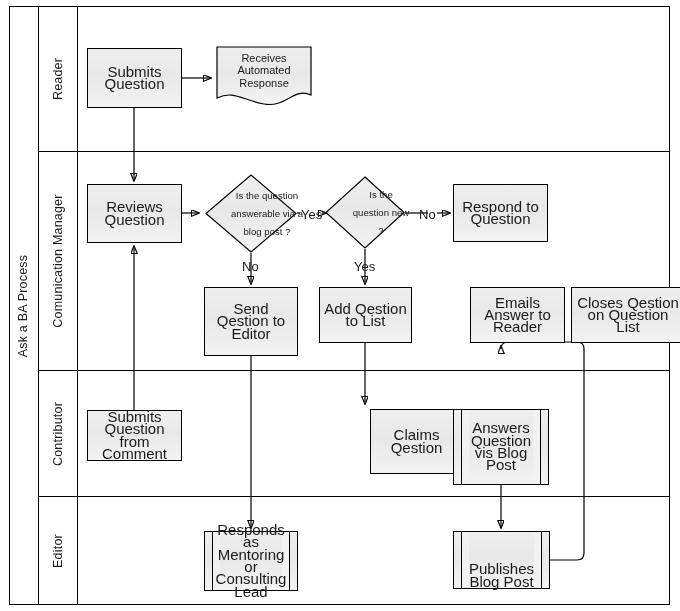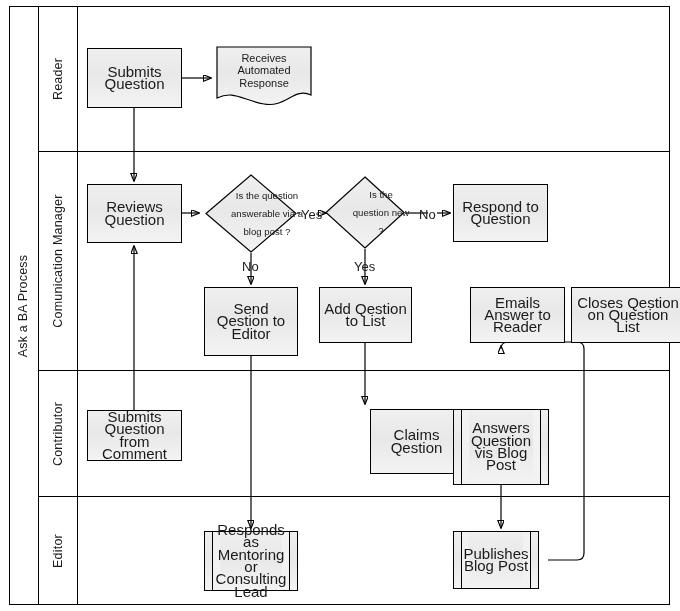--- a/index.html
+++ b/index.html
@@ -306,21 +306,21 @@
     <div class="bar-r"></div>
     <div class="txt">Answers Question vis Blog Post</div>
   </div>
 
   <div class="node subprocess" style="left:204px; top:531px; width:94px; height:60px;">
     <div class="bar-l"></div>
     <div class="bar-r"></div>
     <div class="txt">Responds as Mentoring or Consulting Lead</div>
   </div>
 
-  <div class="node subprocess" style="left:453px; top:531px; width:86px; height:58px;">
+  <div class="node subprocess" style="left:453px; top:531px; width:97px; height:58px;align-items:flex-end;">
     <div class="bar-l"></div>
     <div class="bar-r"></div>
     <div class="txt">Publishes Blog Post</div>
   </div>
 
   <div class="edge-label" style="left:301px; top:207px;">Yes</div>
   <div class="edge-label" style="left:242px; top:259px;">No</div>
   <div class="edge-label" style="left:419px; top:207px;">No</div>
   <div class="edge-label" style="left:354px; top:259px;">Yes</div>
 

